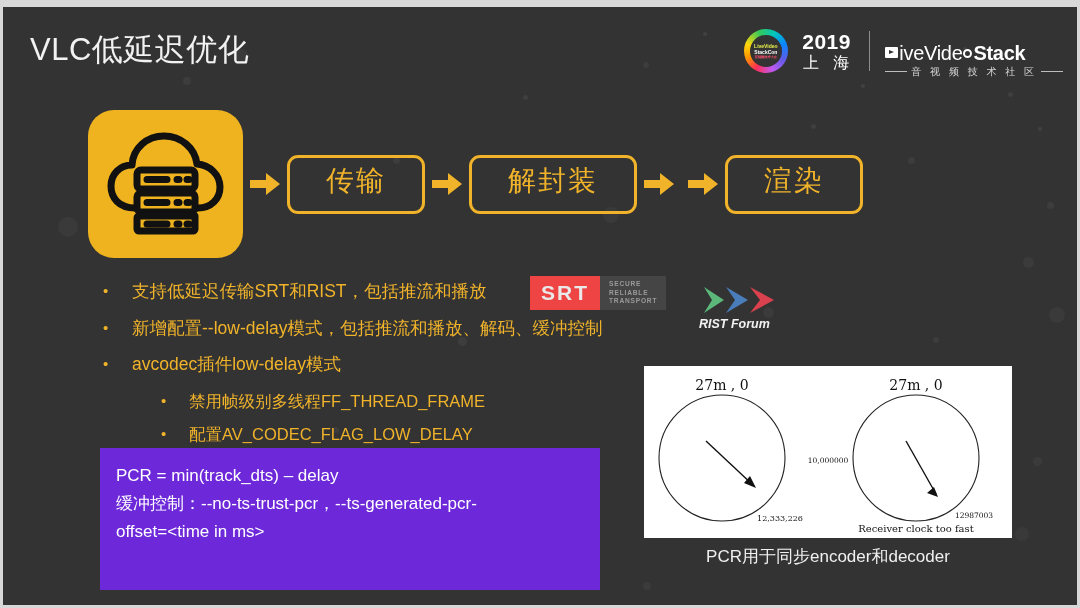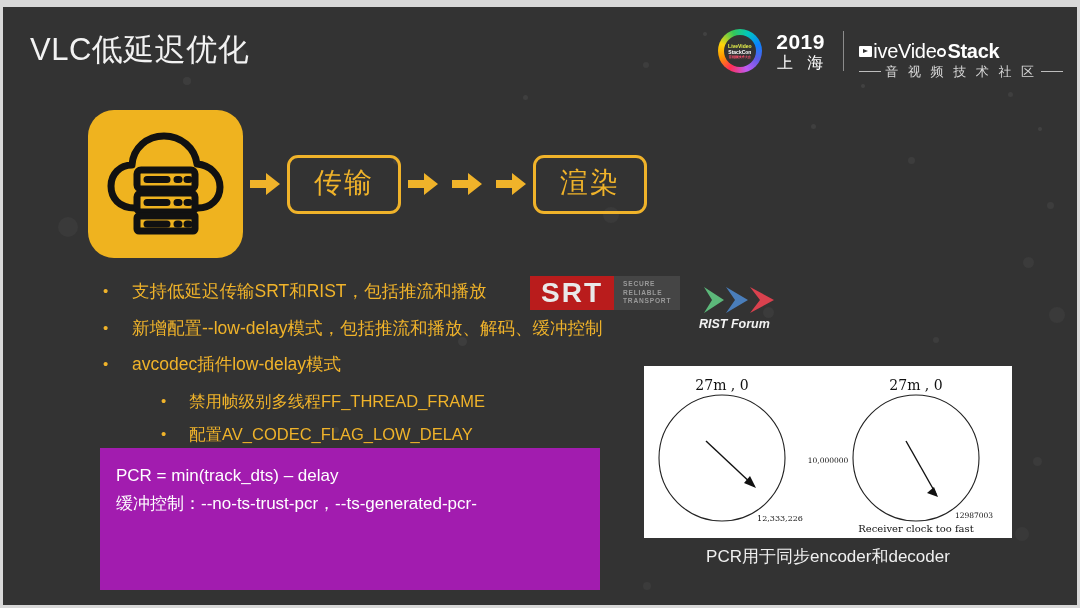--- a/index.html
+++ b/index.html
@@ -55,54 +55,54 @@
   .lvs .wm .bold { font-weight:bold; }
   .playmark {
     display:inline-block; width:13px; height:11px; background:#fff; margin-right:1px;
     position:relative; border-radius:1px;
   }
   .playmark::after{
     content:""; position:absolute; left:4px; top:3px;
     border-left:5px solid #333; border-top:2.6px solid transparent; border-bottom:2.6px solid transparent;
   }
   .dotO { display:inline-block; width:9px; height:9px; border-radius:50%; border:2px solid #fff; margin:0 1px; position:relative; top:1px;}
-  .lvs .sub { font-size:13px; letter-spacing:3px; color:#d8d8d8; margin-top:4px; display:flex; align-items:center; gap:4px; justify-content:center;}
+  .lvs .sub { font-size:10px; letter-spacing:3px; color:#d8d8d8; margin-top:4px; display:flex; align-items:center; gap:4px; justify-content:center;}
   .sub .rule { display:block; height:1px; width:22px; background:#bdbdbd; }
 
   
   #flow { position:absolute; left:85px; top:103px; display:flex; align-items:center; }
   .cloud-tile {
     width:155px; height:148px; border-radius:26px; background:#efb31f;
     display:flex; align-items:center; justify-content:center; flex:none;
   }
   .arrow { width:44px; display:flex; align-items:center; justify-content:center; flex:none; }
   .flowbox {
     border:3px solid #f0b32a; border-radius:11px; color:#f0b32a;
-    font-size:28px; font-family:Liberation Serif, serif;
-    padding: 11px 24px 14px; line-height:1; white-space:nowrap; flex:none;
+    font-size:28px; font-family:Liberation Mono, monospace;
+    padding: 11px 36px 14px; line-height:1; white-space:nowrap; flex:none;
     letter-spacing: 2px;
   }
 
   
   #bullets { position:absolute; left:100px; top:276px; width:560px; }
   .b-row { display:flex; align-items:flex-start; color:#f0b32a; font-size:17.5px; line-height:1; margin-bottom:19px; }
   .b-row .dot { width:29px; flex:none; text-align:left; font-size:15px; }
   .b-row.sub { margin-left:58px; font-size:16.5px; margin-bottom:17px;}
   .b-row.sub .dot { width:28px; }
 
   
   #purple {
     position:absolute; left:97px; top:441px; width:500px; height:142px;
-    background:#a21caf; color:#ffffff; padding:14px 16px 0 16px;
+    background:#6d28d9; color:#ffffff; padding:14px 16px 0 16px;
   }
   #purple div { font-size:17px; line-height:28px; white-space:nowrap; }
 
   
   #srt { position:absolute; left:527px; top:269px; display:flex; align-items:stretch; height:34px; }
-  .srt-left { background:#b91c1c; color:#e9e9e9; font-size:28px; font-weight:bold; letter-spacing:2px;
+  .srt-left { background:#ef4444; color:#e9e9e9; font-size:21px; font-weight:bold; letter-spacing:2px;
               display:flex; align-items:center; padding:0 11px; }
   .srt-right { background:#454545; color:#9a9a9a; font-size:6.6px; font-weight:bold; letter-spacing:.8px;
                display:flex; flex-direction:column; justify-content:center; padding:0 9px; line-height:8.5px; }
 
   #rist { position:absolute; left:696px; top:278px; width:86px; text-align:left; }
   #rist .chevs { display:flex; justify-content:center; gap:0px; }
   #rist .chevs svg { display:block; }
   #rist .rlabel { color:#f2f2f2; font-size:12.5px; font-weight:bold; font-style:italic; margin-top:2px; }
 
   
@@ -200,20 +200,21 @@
           <path d="M0 7 H16 V0 L30 11 L16 22 V15 H0 Z" fill="#f0b32a"></path>
         </svg>
     </div>
     <div class="flowbox">传输</div>
 
     <div class="arrow">
       <svg width="30" height="22" viewBox="0 0 30 22">
           <path d="M0 7 H16 V0 L30 11 L16 22 V15 H0 Z" fill="#f0b32a"></path>
         </svg>
     </div>
+    <div class="flowbox">解封装</div>
 
     <div class="arrow">
       <svg width="30" height="22" viewBox="0 0 30 22">
           <path d="M0 7 H16 V0 L30 11 L16 22 V15 H0 Z" fill="#f0b32a"></path>
         </svg>
     </div>
 
     <div class="arrow">
       <svg width="30" height="22" viewBox="0 0 30 22">
           <path d="M0 7 H16 V0 L30 11 L16 22 V15 H0 Z" fill="#f0b32a"></path>
@@ -241,20 +242,21 @@
     </div>
     <div class="b-row sub">
       <span class="dot">•</span>
       <span>配置AV_CODEC_FLAG_LOW_DELAY</span>
     </div>
   </div>
 
   <div id="purple">
     <div>PCR = min(track_dts) – delay</div>
     <div>缓冲控制：--no-ts-trust-pcr，--ts-generated-pcr-</div>
+    <div>offset=&lt;time in ms&gt;</div>
   </div>
 
   <div id="srt">
     <div class="srt-left">SRT</div>
     <div class="srt-right">
       <span>SECURE</span>
       <span>RELIABLE</span>
       <span>TRANSPORT</span>
     </div>
   </div>

